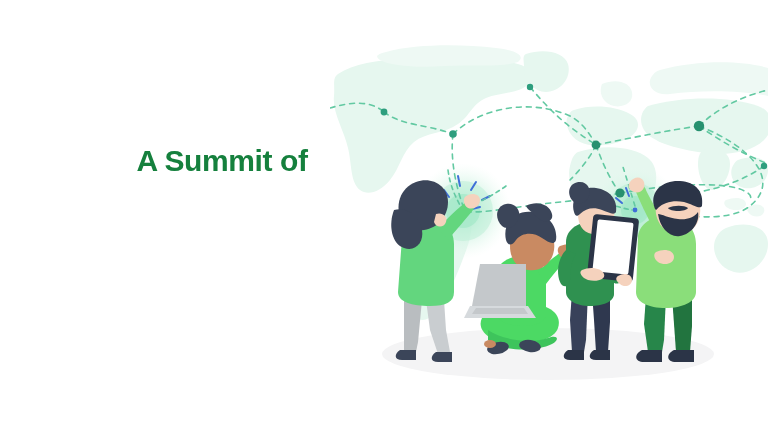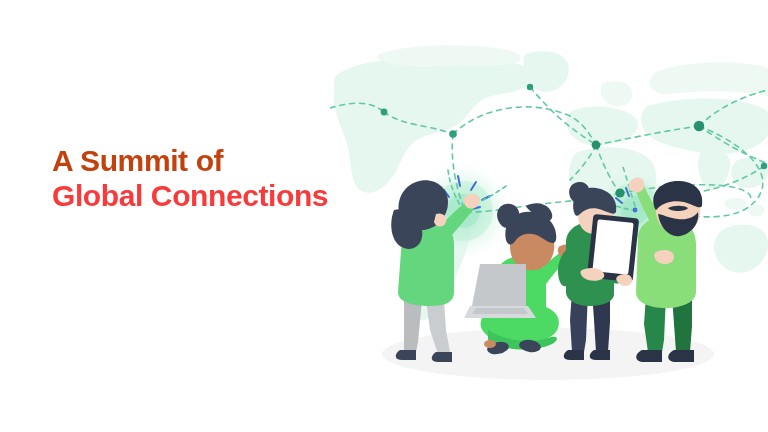--- a/index.html
+++ b/index.html
@@ -33,21 +33,21 @@
   }
   .hl-line {
     display:block;
     font-family:"Liberation Sans", sans-serif;
     font-weight:bold;
     font-size:30px;
     line-height:35px;
     letter-spacing:-0.4px;
     white-space:nowrap;
   }
-  .hl-dark { color:#c2410c; }
+  .hl-dark { color:#15803d;text-align:center; }
   .hl-accent { color:#f93a3a; }
 </style>
 </head>
 <body>
 
 <div id="banner">
 
   <div id="artwork">
     <svg viewBox="0 0 438 432" xmlns="http://www.w3.org/2000/svg" aria-hidden="true">
       <defs>
@@ -281,16 +281,15 @@
 
         <path d="M328 214 C 330 228, 340 238, 350 236 C 362 234, 370 222, 368 212
                  C 364 218, 356 220, 348 219 C 338 218, 332 214, 328 214 Z" fill="#2b3447"></path>
         <path d="M338 208 C 344 205, 354 205, 358 208 C 356 212, 340 212, 338 208 Z" fill="#2b3447"></path>
       </g>
     </svg>
   </div>
 
   <div id="headline">
     <span class="hl-line hl-dark">A Summit of</span>
-    <span class="hl-line hl-accent">Global Connections</span>
   </div>
 
 </div>
 
 </body></html>

